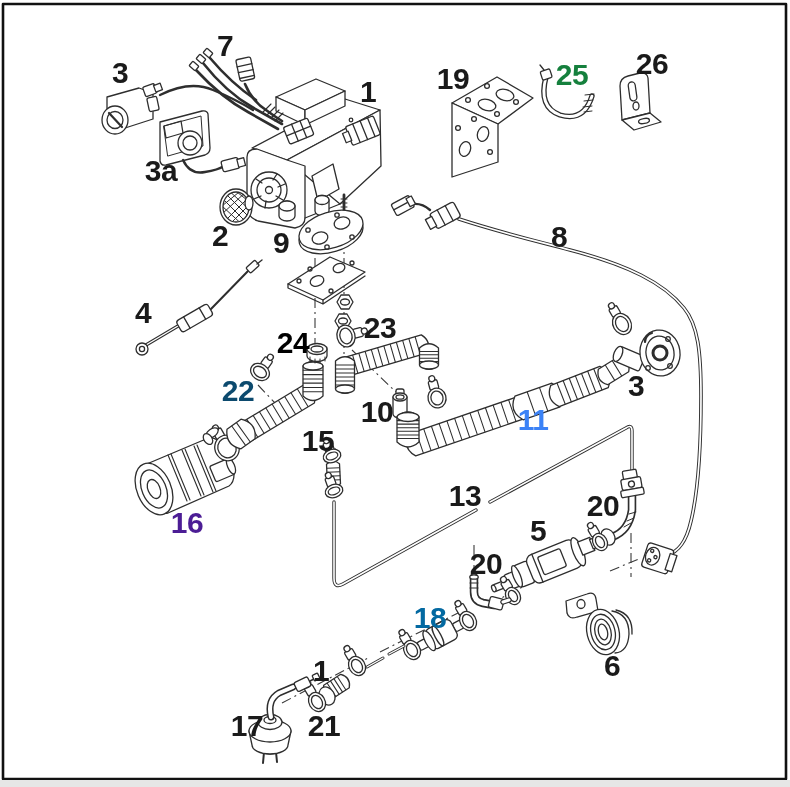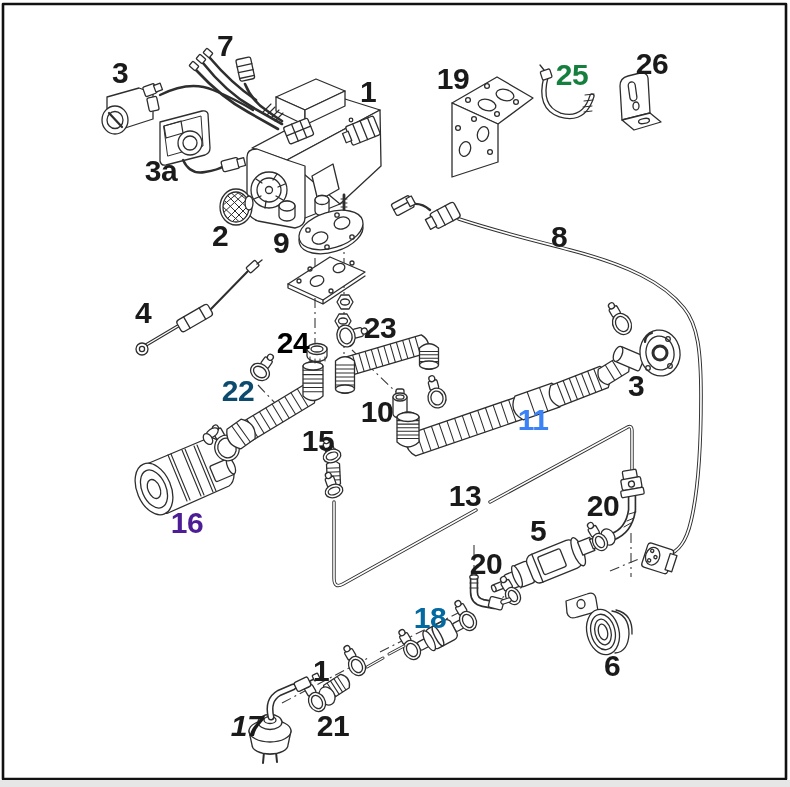--- a/index.html
+++ b/index.html
@@ -691,26 +691,26 @@
       <div class="lbl" style="left: 225px; top: 46px; color: rgb(26, 26, 26);">7</div>
       <div class="lbl" style="left: 559px; top: 237px; color: rgb(26, 26, 26);">8</div>
       <div class="lbl" style="left: 281px; top: 243px; color: rgb(26, 26, 26);">9</div>
       <div class="lbl" style="left: 377px; top: 406px; color: rgb(26, 26, 26); margin-top: 6px;">10</div>
       <div class="lbl" style="left: 523px; top: 420px; color: #3b82f6; margin-left: 10px;">11</div>
       <div class="lbl" style="left: 636px; top: 386px; color: rgb(26, 26, 26);">3</div>
       <div class="lbl" style="left: 465px; top: 496px; color: rgb(26, 26, 26);">13</div>
       <div class="lbl" style="left: 321px; top: 671px; color: rgb(26, 26, 26);">1</div>
       <div class="lbl" style="left: 286px; top: 441px; color: rgb(26, 26, 26); margin-left: 32px;">15</div>
       <div class="lbl" style="left: 187px; top: 523px; color: #4c1d95;">16</div>
-      <div class="lbl" style="left: 247px; top: 726px; color: rgb(26, 26, 26); font-style: italic;">17</div>
+      <div class="lbl" style="left: 247px; top: 726px; color: rgb(26, 26, 26);">17</div>
       <div class="lbl" style="left: 430px; top: 618px; color: #0369a1;">18</div>
       <div class="lbl" style="left: 453px; top: 79px; color: rgb(26, 26, 26);">19</div>
       <div class="lbl" style="left: 603px; top: 506px; color: rgb(26, 26, 26);">20</div>
       <div class="lbl" style="left: 486px; top: 564px; color: rgb(26, 26, 26);">20</div>
-      <div class="lbl" style="left: 333px; top: 726px; color: rgb(26, 26, 26);">21</div>
+      <div class="lbl" style="left: 324px; top: 726px; color: rgb(26, 26, 26);">21</div>
       <div class="lbl" style="left: 238px; top: 391px; color: #0c4a6e;">22</div>
       <div class="lbl" style="left: 380px; top: 328px; color: rgb(26, 26, 26);">23</div>
       <div class="lbl" style="left: 293px; top: 343px; color: #000000;">24</div>
       <div class="lbl" style="left: 572px; top: 75px; color: #15803d;">25</div>
       <div class="lbl" style="left: 652px; top: 64px; color: rgb(26, 26, 26);">26</div>
     </div>
 <div class="bottom-strip"></div>
 </div>
 
 </body></html>

